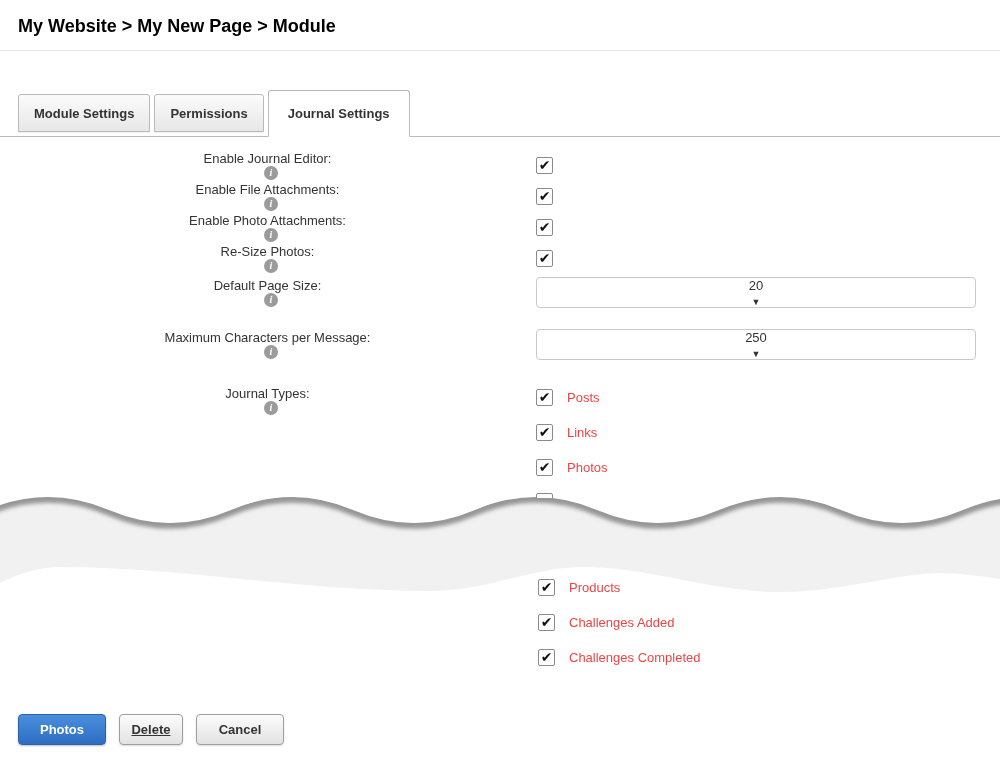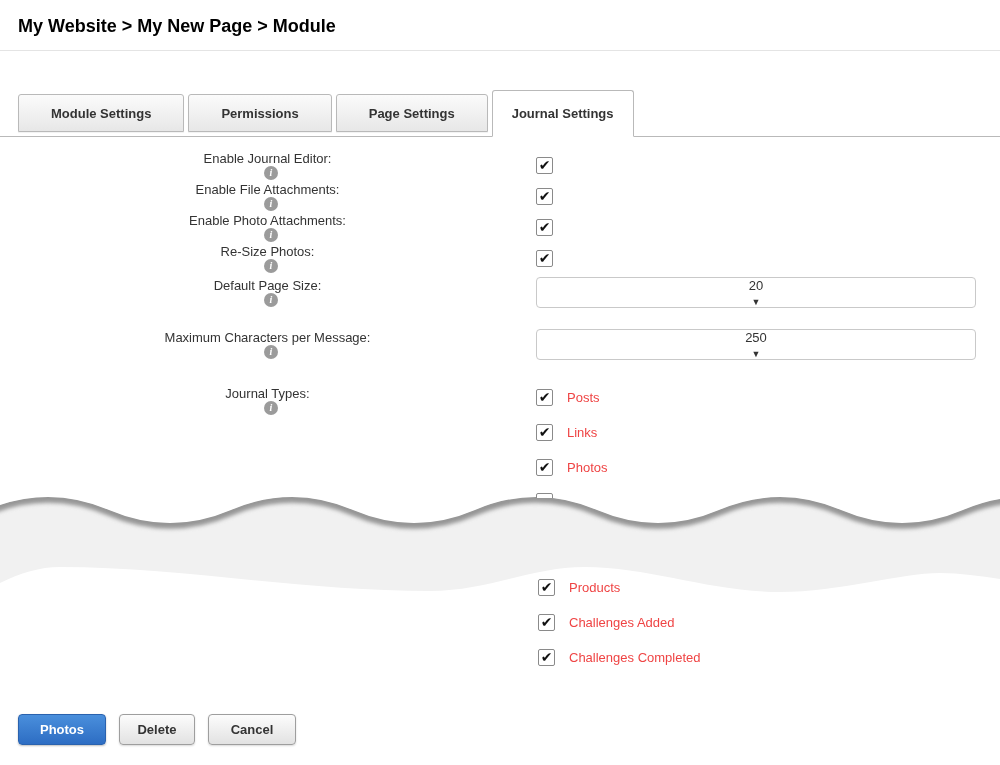--- a/index.html
+++ b/index.html
@@ -10,21 +10,21 @@
   .page-title { margin:16px 0 13px 18px; font-size:18px; font-weight:bold; color:#000000; }
   .top-divider { border:none; border-top:1px solid #e4e4e4; height:0; }
 
   
   .tabs { display:flex; align-items:flex-end; padding-left:18px; margin-top:39px;
           border-bottom:1px solid #b9b9b9; }
   .tab { display:flex; align-items:center; justify-content:center;
          font-size:13px; font-weight:bold; color:#333; cursor:pointer;
          border:1px solid #b9b9b9; border-radius:3px 3px 0 0;
          background:linear-gradient(#fbfbfb,#e7e7e7);
-         height:38px; padding:0 32px; margin:0 4px 4px 0;
+         height:38px; padding:0 15px; margin:0 4px 4px 0;
          box-shadow:0 1px 1px rgba(0,0,0,0.06); }
   .tab.active { background:#fff; height:47px; margin-bottom:-1px;
                 border-bottom:1px solid #fff; padding:0 19px; box-shadow:none;
                 position:relative; z-index:2; }
 
   
   .form { padding-left:18px; padding-top:13px; }
   .form-row { display:flex; align-items:center; height:31px; }
   .row-left { display:flex; align-items:center; justify-content:flex-end; width:499px;flex-direction:column; }
   .field-label { font-size:13px; color:#333; text-align:right; }
@@ -65,33 +65,32 @@
   
   .actions { display:flex; gap:13px; margin:39px 0 0 18px; }
   .btn { height:31px; border-radius:4px; font-size:13px; font-weight:bold; cursor:pointer;
          display:flex; align-items:center; justify-content:center; }
   .btn.primary { width:88px; color:#fff; border:1px solid #2a62ae;
                  background:linear-gradient(#4a8fdc,#2d6dc3);
                  box-shadow:0 1px 2px rgba(0,0,0,0.25); }
   .btn.default { color:#333; border:1px solid #9e9e9e;
                  background:linear-gradient(#fcfcfc,#e2e2e2);
                  box-shadow:0 1px 2px rgba(0,0,0,0.15); padding:0 20px; }
-  .btn.delete { width:76px; }
+  .btn.delete { width:64px;text-decoration:underline; }
   .btn.cancel { width:88px; }
 </style>
 </head>
 <body>
 
 <h1 class="page-title">My Website &gt; My New Page &gt; Module</h1>
 <hr class="top-divider">
 
 <div class="tabs">
   <div class="tab">Module Settings</div>
   <div class="tab">Permissions</div>
-  <div class="tab">Page Settings</div>
   <div class="tab active">Journal Settings</div>
 </div>
 
 <div class="form">
 
   <div class="form-row">
     <div class="row-left">
       <span class="field-label">Enable Journal Editor:</span>
       <span class="info-icon">i</span>
     </div>

